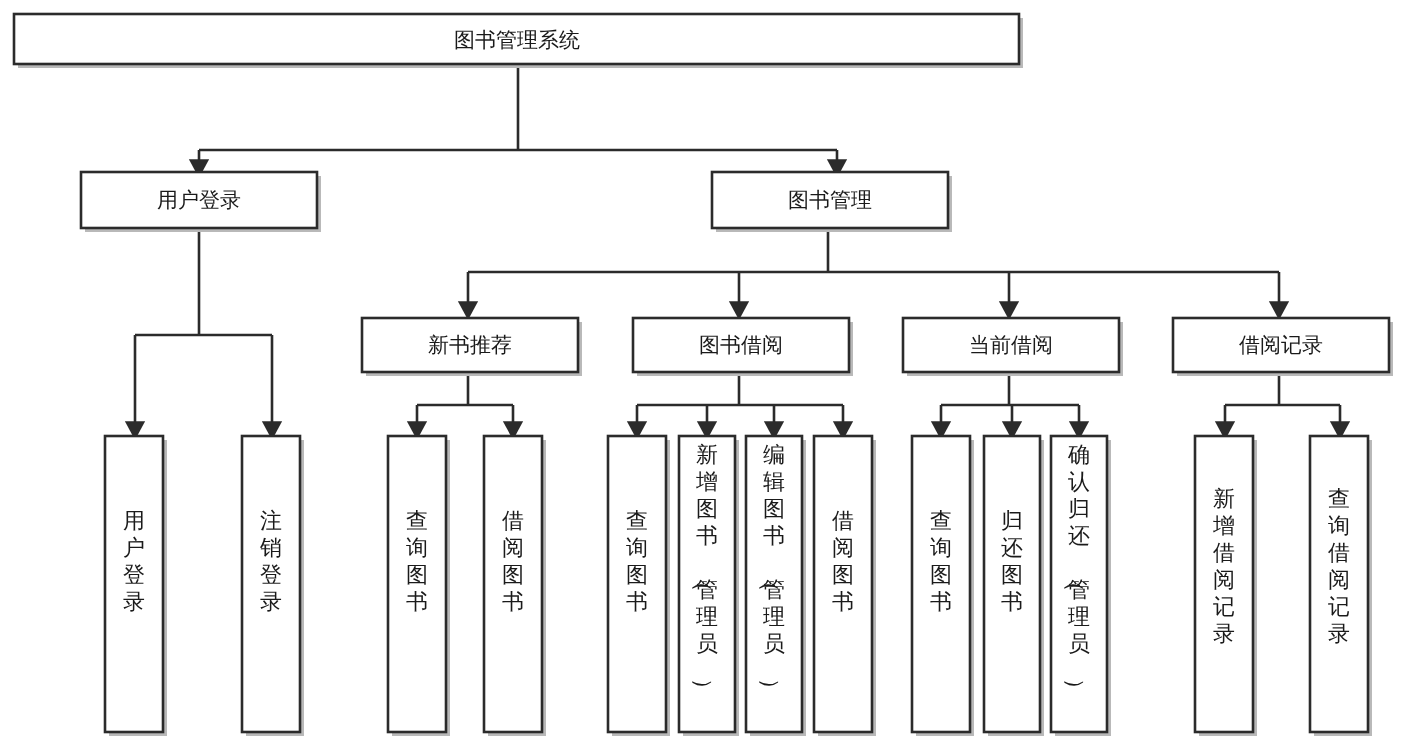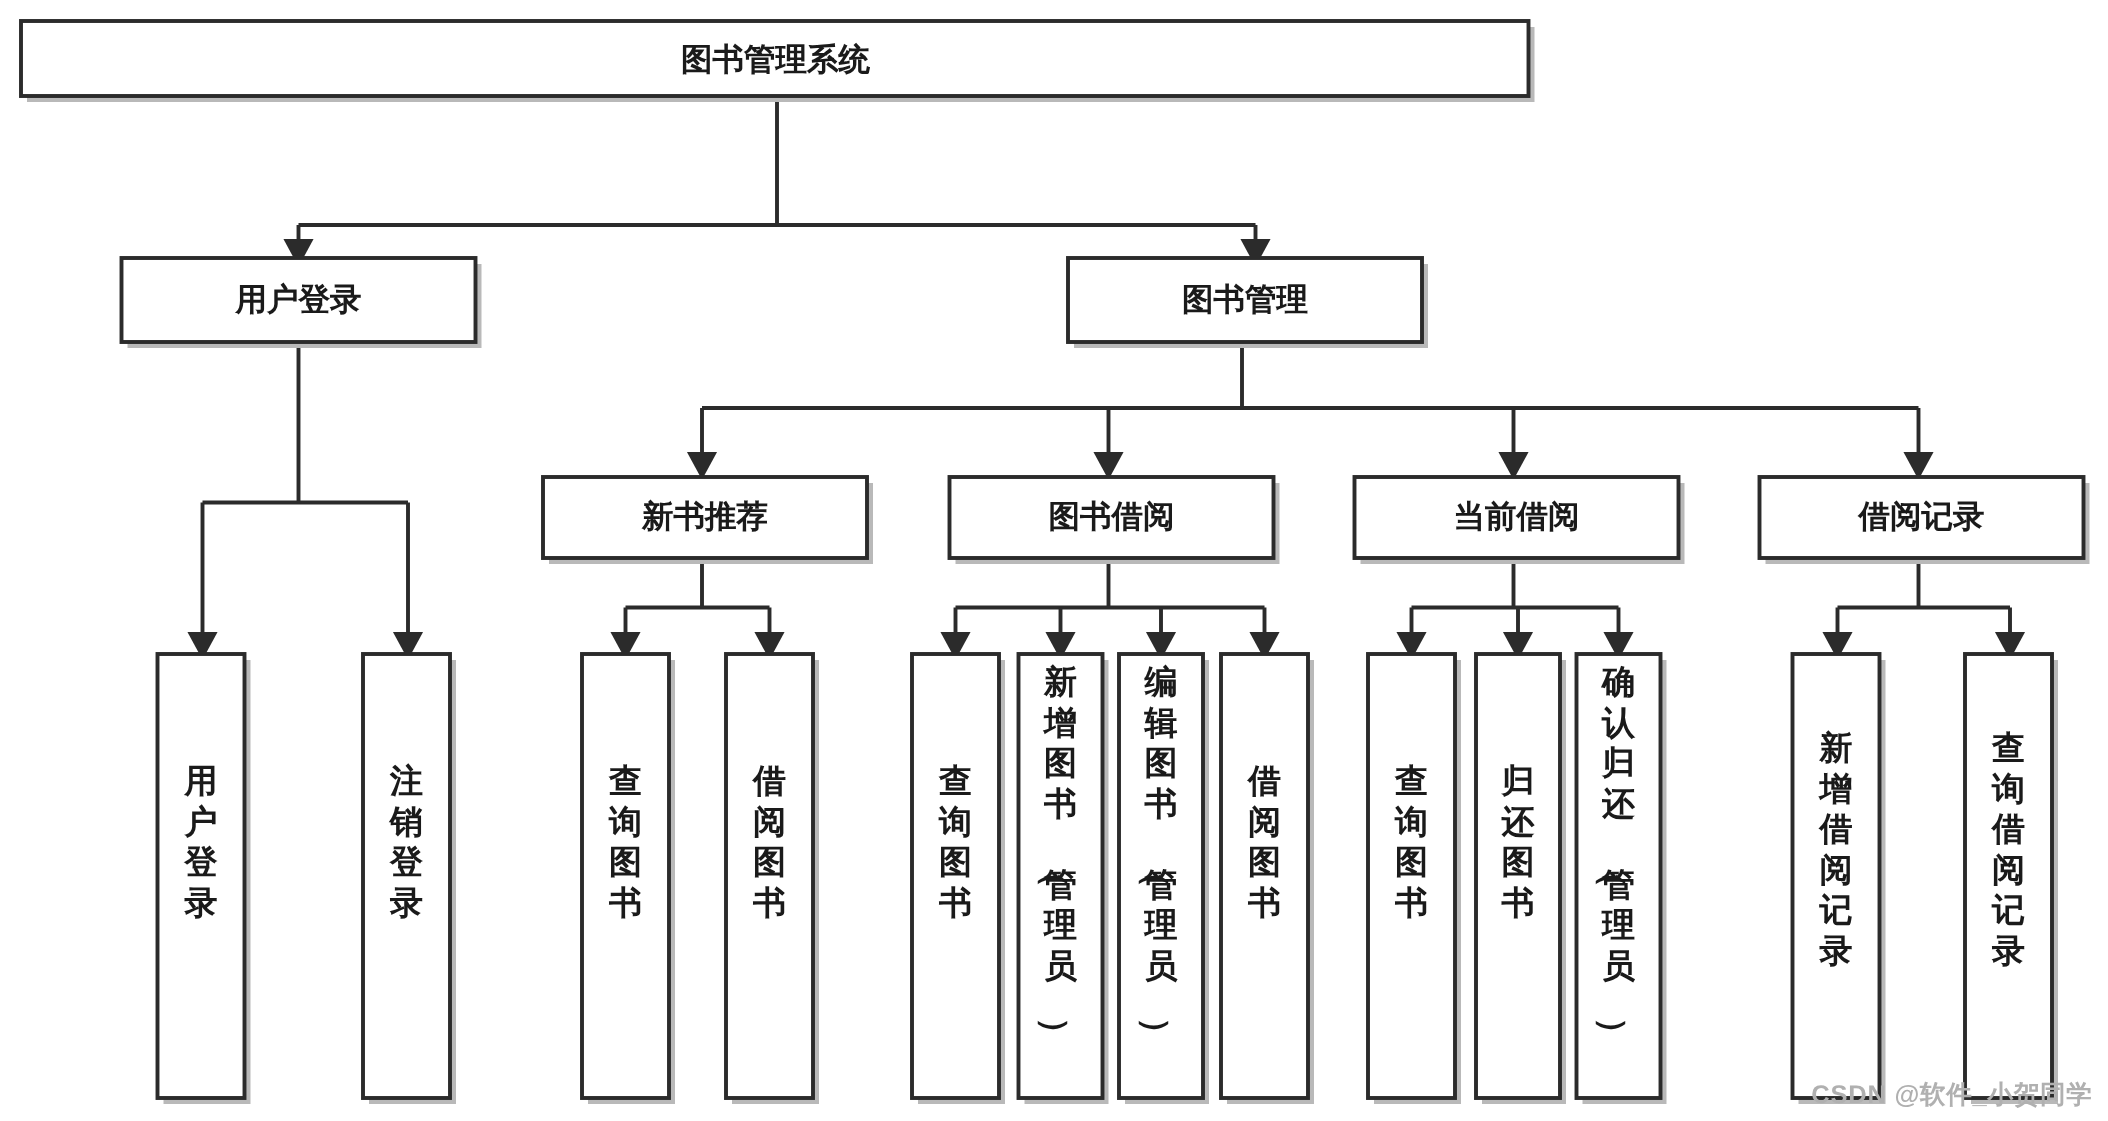--- a/index.html
+++ b/index.html
@@ -11,21 +11,20 @@
     width: 1405px;
     height: 747px;
     font-family: "Liberation Sans", "DejaVu Sans", sans-serif;
     overflow: hidden;
   }
   #diagram-root {
     position: relative;
     width: 1405px;
     height: 747px;
     background: #ffffff;
-    font-weight: bold;
   }
   svg.diagram-canvas {
     position: absolute;
     top: 0;
     left: 0;
     width: 1405px;
     height: 747px;
   }
   .node-box {
     fill: #ffffff;
@@ -238,14 +237,13 @@
     </g>
 
     <g>
       <rect class="node-shadow" x="1314" y="440" width="58" height="296"></rect>
       <rect class="node-box" x="1310" y="436" width="58" height="296"></rect>
       <text class="node-label-v vtext" x="1339" y="506"><tspan x="1339" dy="0">查</tspan><tspan x="1339" dy="27">询</tspan><tspan x="1339" dy="27">借</tspan><tspan x="1339" dy="27">阅</tspan><tspan x="1339" dy="27">记</tspan><tspan x="1339" dy="27">录</tspan></text>
     </g>
 
   </svg>
 
-  <div class="watermark-text">CSDN @软件_小贺同学</div>
 </div>
 
 </body></html>

